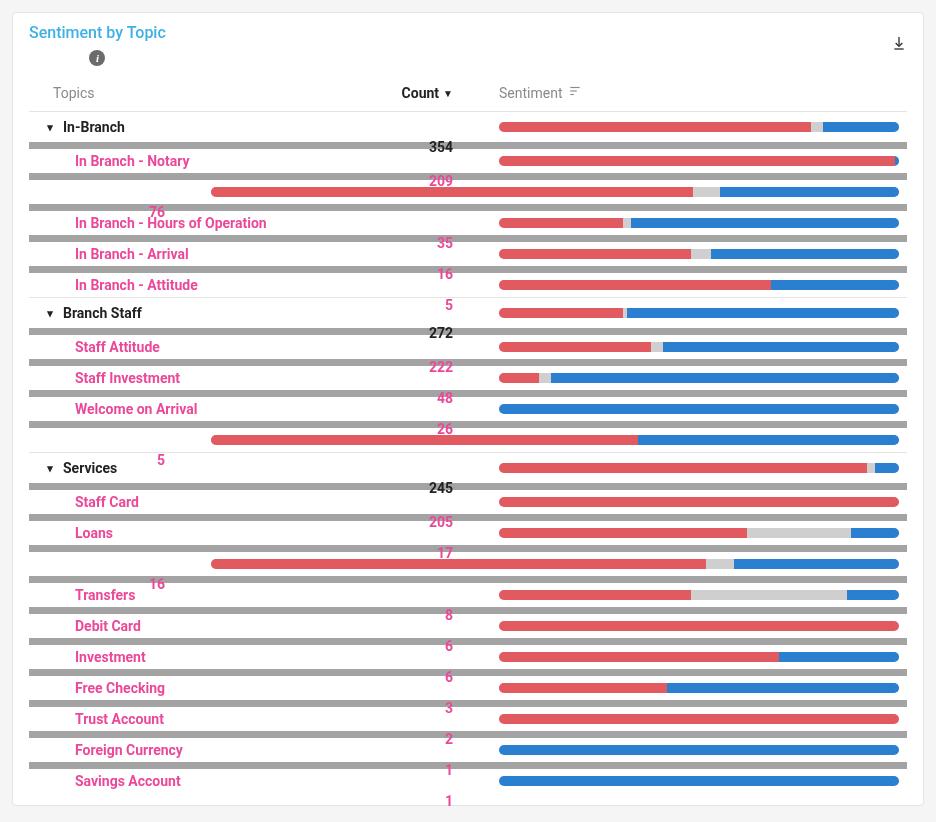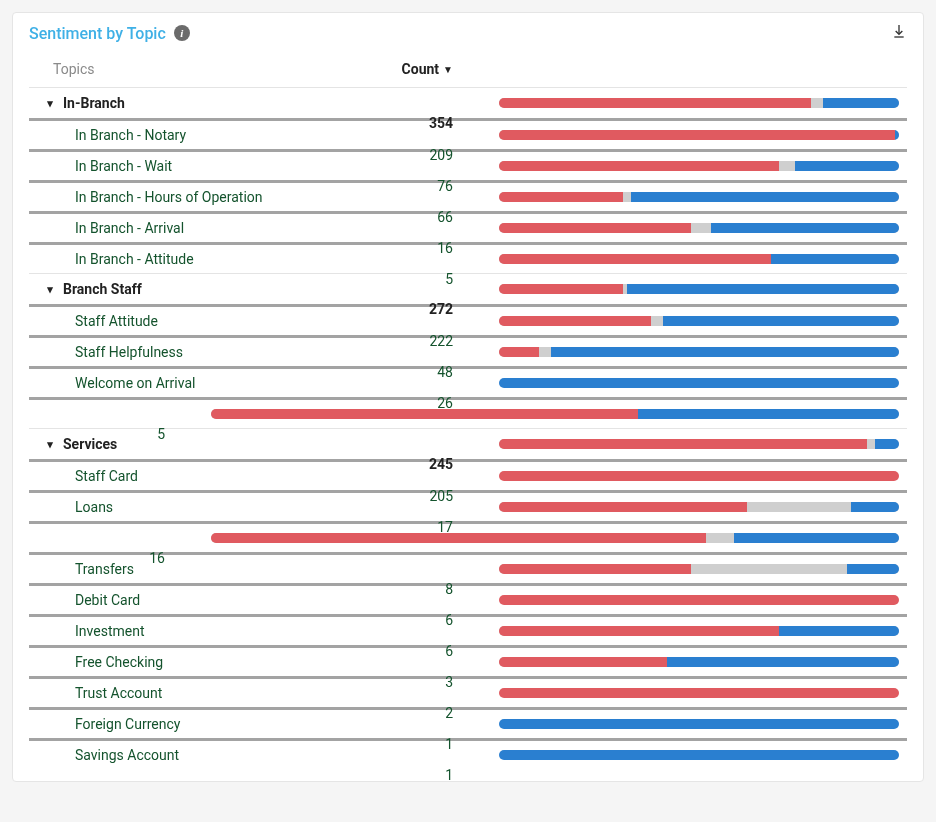--- a/index.html
+++ b/index.html
@@ -18,20 +18,21 @@
   .card-header {
     display: flex;
     align-items: center;
     justify-content: space-between;
     margin-bottom: 14px;
   }
   .title-wrap {
     display: flex;
     align-items: center;
     gap: 8px;
+    flex-direction: column;
   }
   .title {
     color: #3fb0e6;
     font-size: 16px;
     font-weight: 500;
   }
   .info-icon {
     width: 16px; height: 16px;
     border-radius: 50%;
     background: #6b6b6b;
@@ -60,22 +61,23 @@
   .col-count .caret { font-size: 10px; }
   .col-sentiment { flex: 1; display:flex; align-items:center; gap:6px; padding-left:34px; cursor:pointer; }
   .sort-icon svg { width:14px; height:14px; stroke:#8a8a8a; stroke-width:2; fill:none; }
 
   .rows { }
   .row {
     display: flex;
     align-items: center;
     height: 31px;
     font-size: 14px;
-    color: #14532d;
-    border-top: 3px solid #a3a3a3;
+    color: #ec4899;
+    border-top: 7px solid #a3a3a3;
+    font-weight: bold;
   }
   .row.group {
     font-weight: 700;
     color: #222;
     border-top: 1px solid #e4e4e4;
   }
   .row.group:first-child { border-top: 1px solid #e4e4e4; }
 
   .cell-name { flex: 0 0 288px; display:flex; align-items:center; gap:8px; }
   .cell-name.child { padding-left: 46px; }
@@ -116,20 +118,30 @@
         </svg>
     </span>
   </div>
 
   <div class="col-headers">
     <div class="col-topics">Topics</div>
     <div class="col-count">
       <span>Count</span>
       <span class="caret">▼</span>
     </div>
+    <div class="col-sentiment">
+      <span>Sentiment</span>
+      <span class="sort-icon">
+        <svg viewBox="0 0 24 24">
+            <line x1="4" y1="6" x2="20" y2="6"></line>
+            <line x1="4" y1="12" x2="15" y2="12"></line>
+            <line x1="4" y1="18" x2="10" y2="18"></line>
+          </svg>
+      </span>
+    </div>
   </div>
 
   <div class="rows" id="rows">
       <div class="row group">
     <div class="cell-name group">
       <span class="chevron">▾</span>
       <span>In-Branch</span>
     </div>
     <div class="cell-count">354</div>
     <div class="cell-bar">
@@ -147,37 +159,34 @@
       <div class="cell-count">209</div>
       <div class="cell-bar">
           <div class="bar">
     <div class="seg neg" style="width:99%"></div>
     <div class="seg neu" style="width:0%"></div>
     <div class="seg pos" style="width:1%"></div>
   </div>
         </div>
     </div>
       <div class="row">
-      <div class="cell-name child">
-        <span>In Branch - Wait</span>
-      </div>
       <div class="cell-count">76</div>
       <div class="cell-bar">
           <div class="bar">
     <div class="seg neg" style="width:70%"></div>
     <div class="seg neu" style="width:4%"></div>
     <div class="seg pos" style="width:26%"></div>
   </div>
         </div>
     </div>
       <div class="row">
       <div class="cell-name child">
         <span>In Branch - Hours of Operation</span>
       </div>
-      <div class="cell-count">66</div>
+      <div class="cell-count">35</div>
       <div class="cell-bar">
           <div class="bar">
     <div class="seg neg" style="width:31%"></div>
     <div class="seg neu" style="width:2%"></div>
     <div class="seg pos" style="width:67%"></div>
   </div>
         </div>
     </div>
       <div class="row">
       <div class="cell-name child">
@@ -227,21 +236,21 @@
       <div class="cell-bar">
           <div class="bar">
     <div class="seg neg" style="width:38%"></div>
     <div class="seg neu" style="width:3%"></div>
     <div class="seg pos" style="width:59%"></div>
   </div>
         </div>
     </div>
       <div class="row">
       <div class="cell-name child">
-        <span>Staff Helpfulness</span>
+        <span>Staff Investment</span>
       </div>
       <div class="cell-count">48</div>
       <div class="cell-bar">
           <div class="bar">
     <div class="seg neg" style="width:10%"></div>
     <div class="seg neu" style="width:3%"></div>
     <div class="seg pos" style="width:87%"></div>
   </div>
         </div>
     </div>

